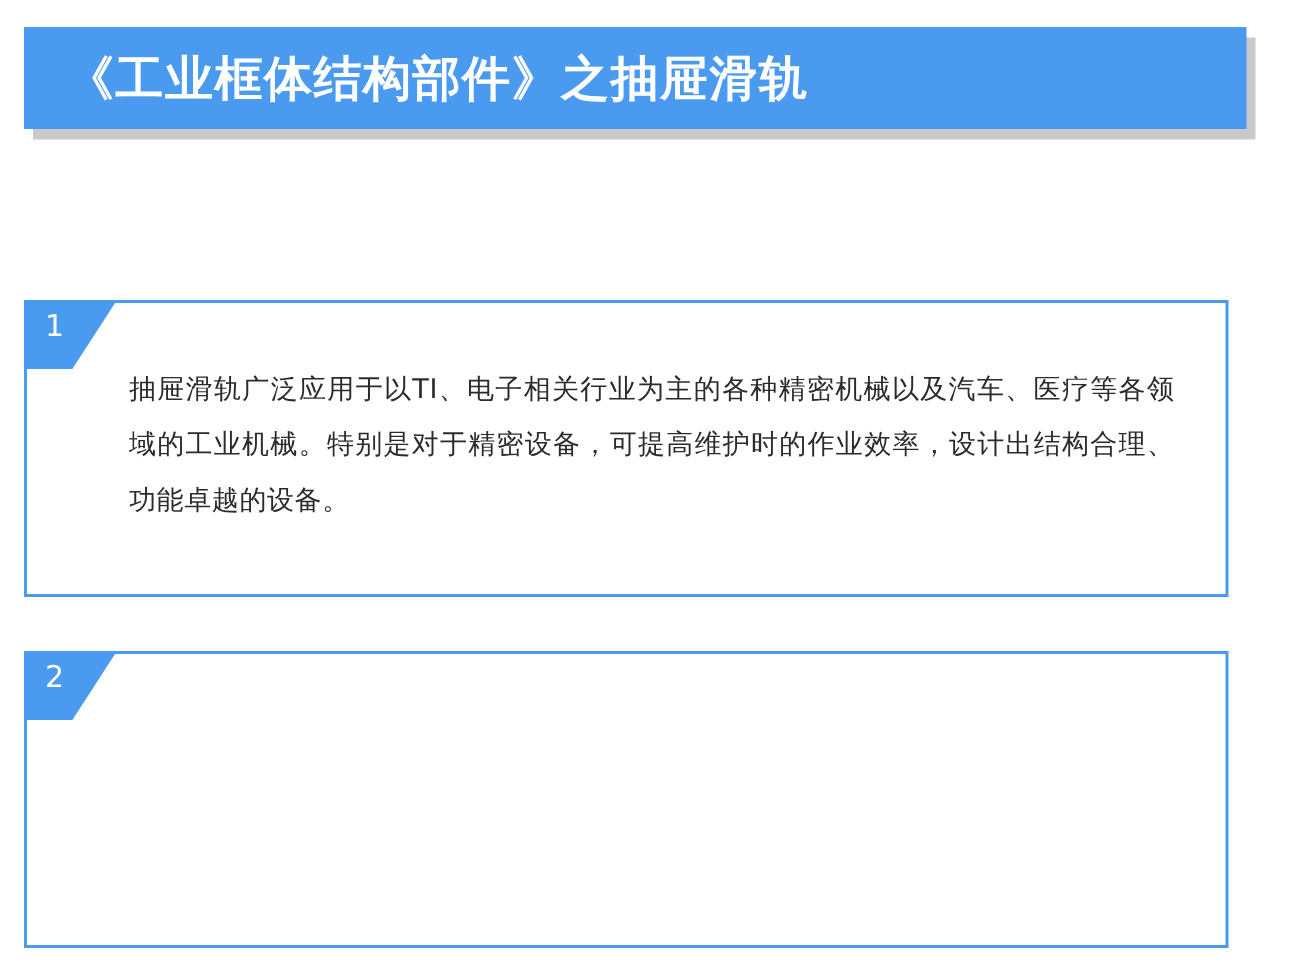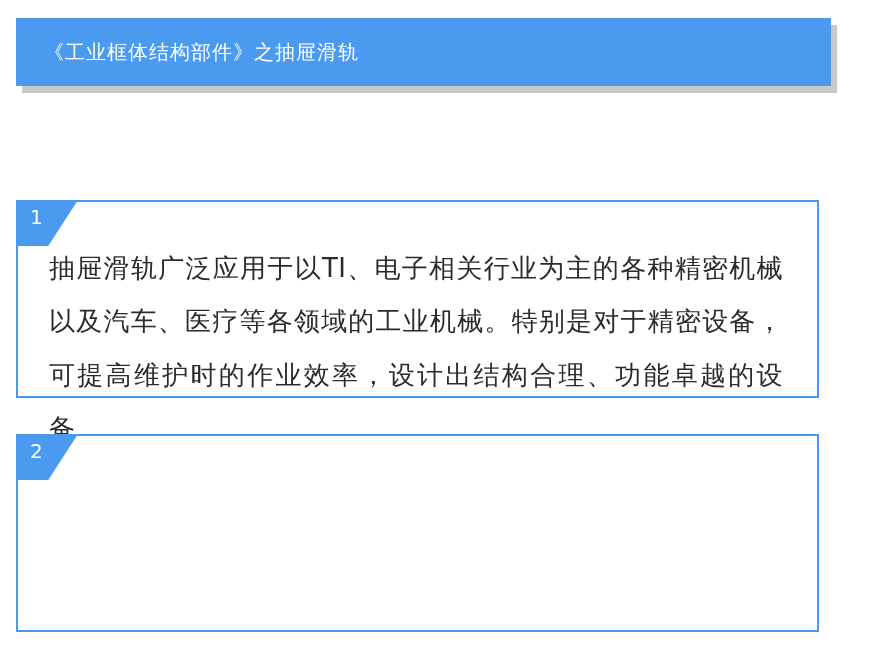--- a/index.html
+++ b/index.html
@@ -41,22 +41,22 @@
     left: 0;
     top: 0;
     width: 815px;
     height: 68px;
     background: #4a9bf0;
     display: flex;
     align-items: center;
   }
   .header-title {
     color: #ffffff;
-    font-size: 20px;
-    font-weight: normal;
+    font-size: 32px;
+    font-weight: bold;
     letter-spacing: 1px;
     padding-left: 28px;
     line-height: 1;
     white-space: nowrap;
   }
 
   
   .card {
     position: absolute;
     left: 16px;
@@ -81,22 +81,22 @@
     height: 46px;
     background: #4a9bf0;
     color: #ffffff;
     font-size: 20px;
     font-weight: normal;
     box-sizing: border-box;
     padding: 5px 0 0 14px;
     clip-path: polygon(0 0, 100% 0, 52% 100%, 0 100%);
   }
   .card-body {
-    padding: 40px 34px 0 31px;
-    font-size: 26px;
+    padding: 40px 34px 0 68px;
+    font-size: 18px;
     line-height: 2.05;
     color: #2b2b2b;
     letter-spacing: 0.4px;
     text-align: justify;
   }
 </style>
 </head>
 <body>
 
 <div class="page">

